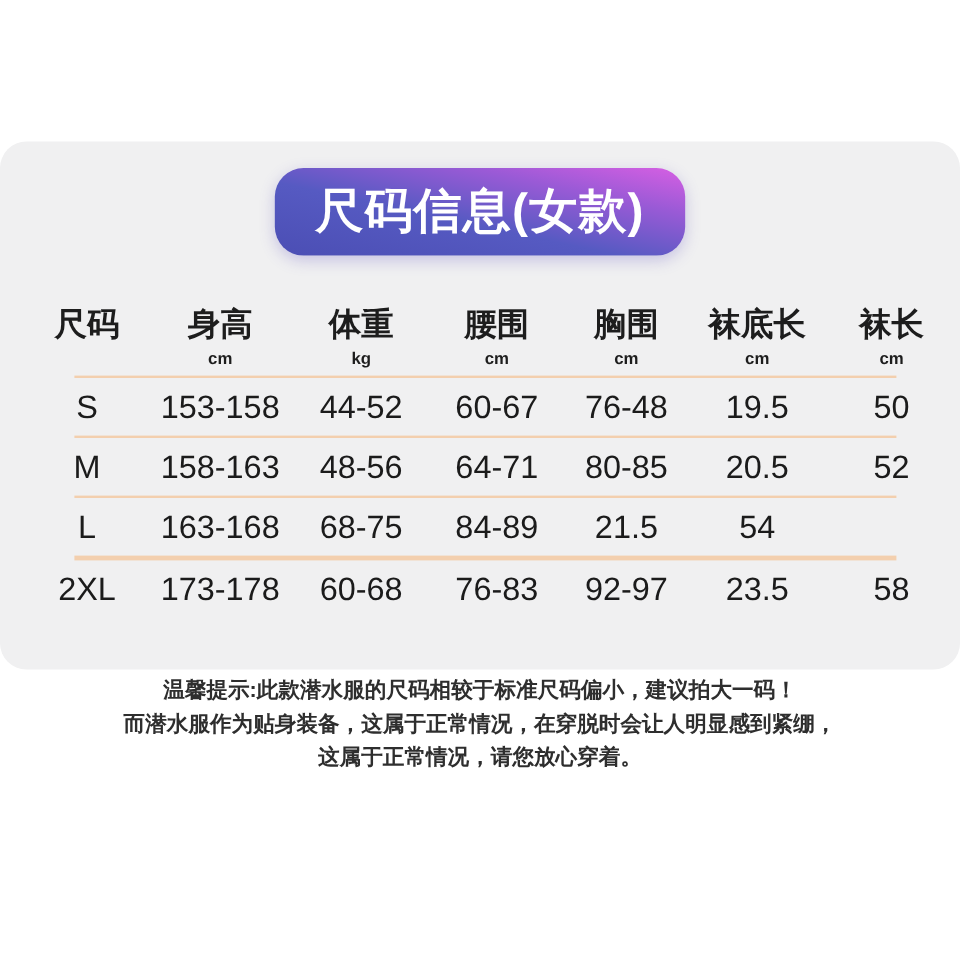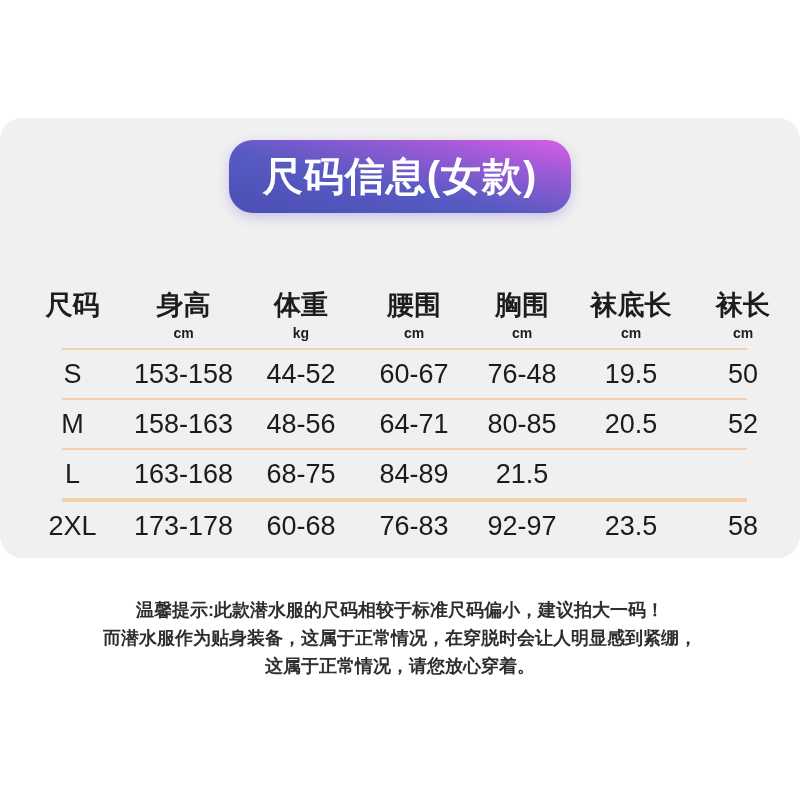--- a/index.html
+++ b/index.html
@@ -39,21 +39,21 @@
   .size-table { margin-top: 42px; }
 
   .grid-row {
     display: grid;
     grid-template-columns: 125px 117px 118px 108px 108px 110px 114px;
     align-items: center;
   }
   .cell { text-align: center; }
   .col-size { padding-left: 20px; }
 
-  .header-row .cell { display: flex; flex-direction: column; align-items: center; justify-content: flex-end; margin-top: 35px; }
+  .header-row .cell { display: flex; flex-direction: column; align-items: center; justify-content: flex-end; }
   .header-label {
     font-size: 27px;
     font-weight: 700;
     color: #1d1d1d;
     line-height: 30px;
   }
   .header-unit {
     font-size: 14px;
     font-weight: 600;
     color: #1d1d1d;
@@ -151,20 +151,21 @@
         <div class="cell">52</div>
       </div>
       <div class="divider"></div>
 
       <div class="grid-row data-row">
         <div class="cell col-size">L</div>
         <div class="cell">163-168</div>
         <div class="cell">68-75</div>
         <div class="cell">84-89</div>
         <div class="cell">21.5</div>
+        <div class="cell">54</div>
       </div>
       <div class="divider"></div>
 
       <div class="divider"></div>
 
       <div class="grid-row data-row">
         <div class="cell col-size">2XL</div>
         <div class="cell">173-178</div>
         <div class="cell">60-68</div>
         <div class="cell">76-83</div>

